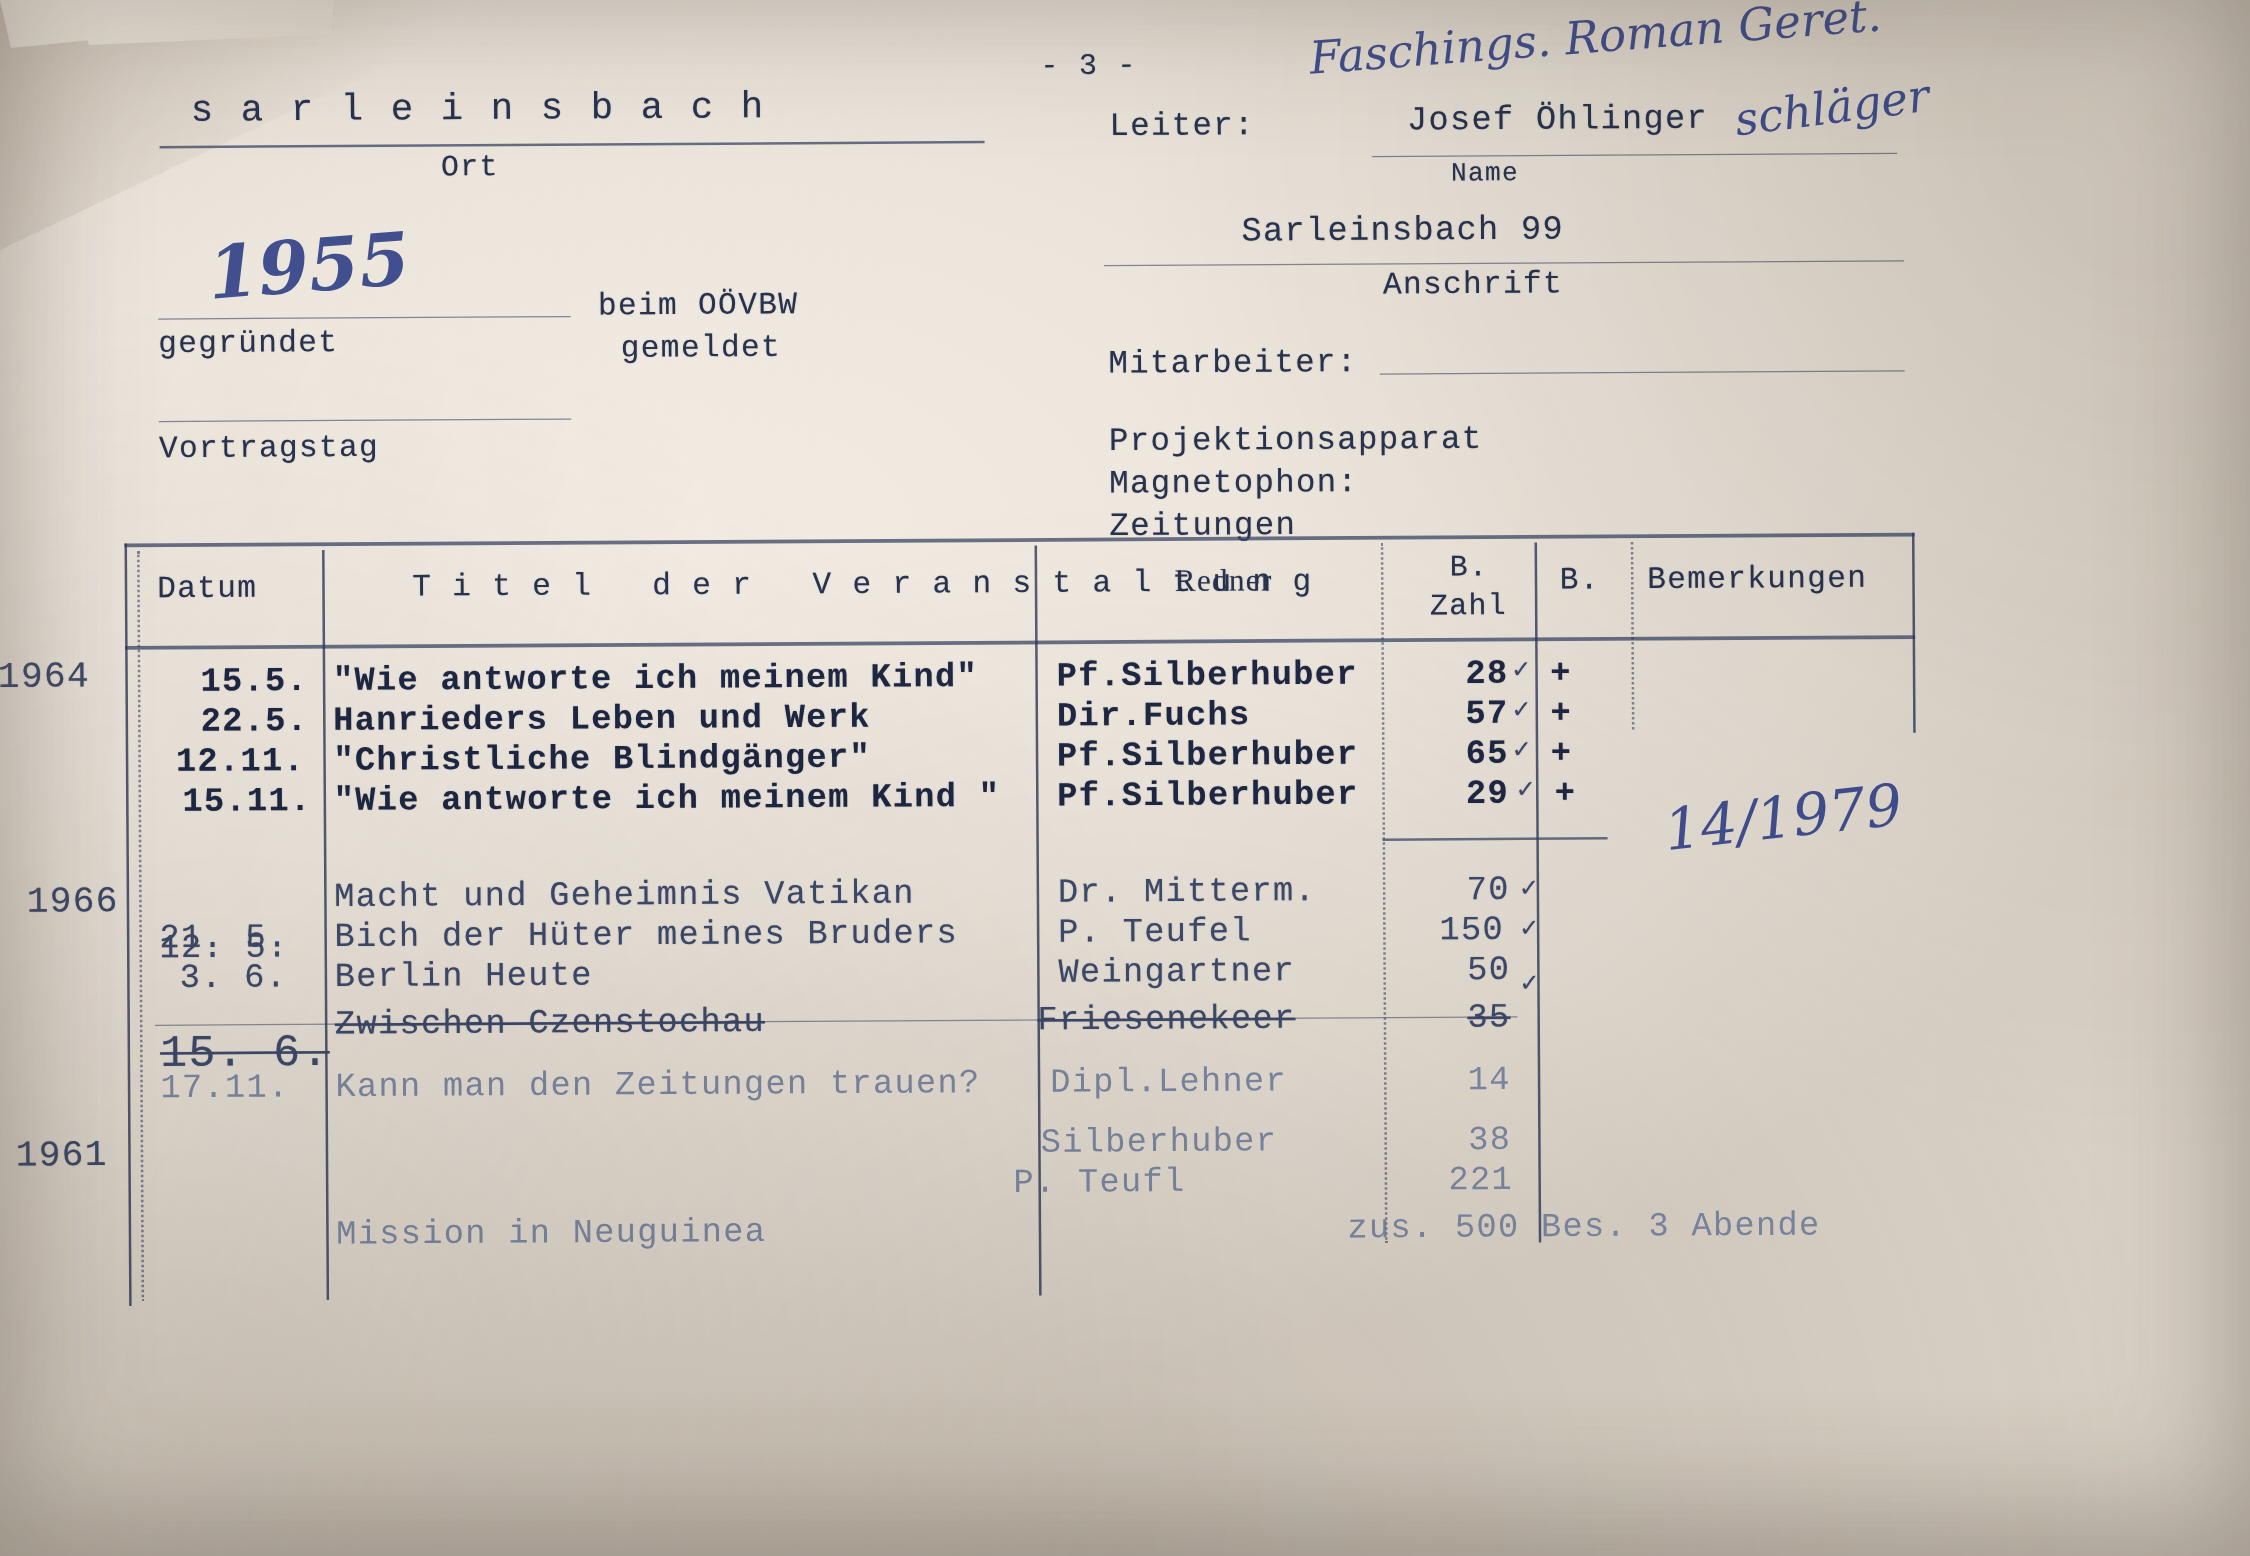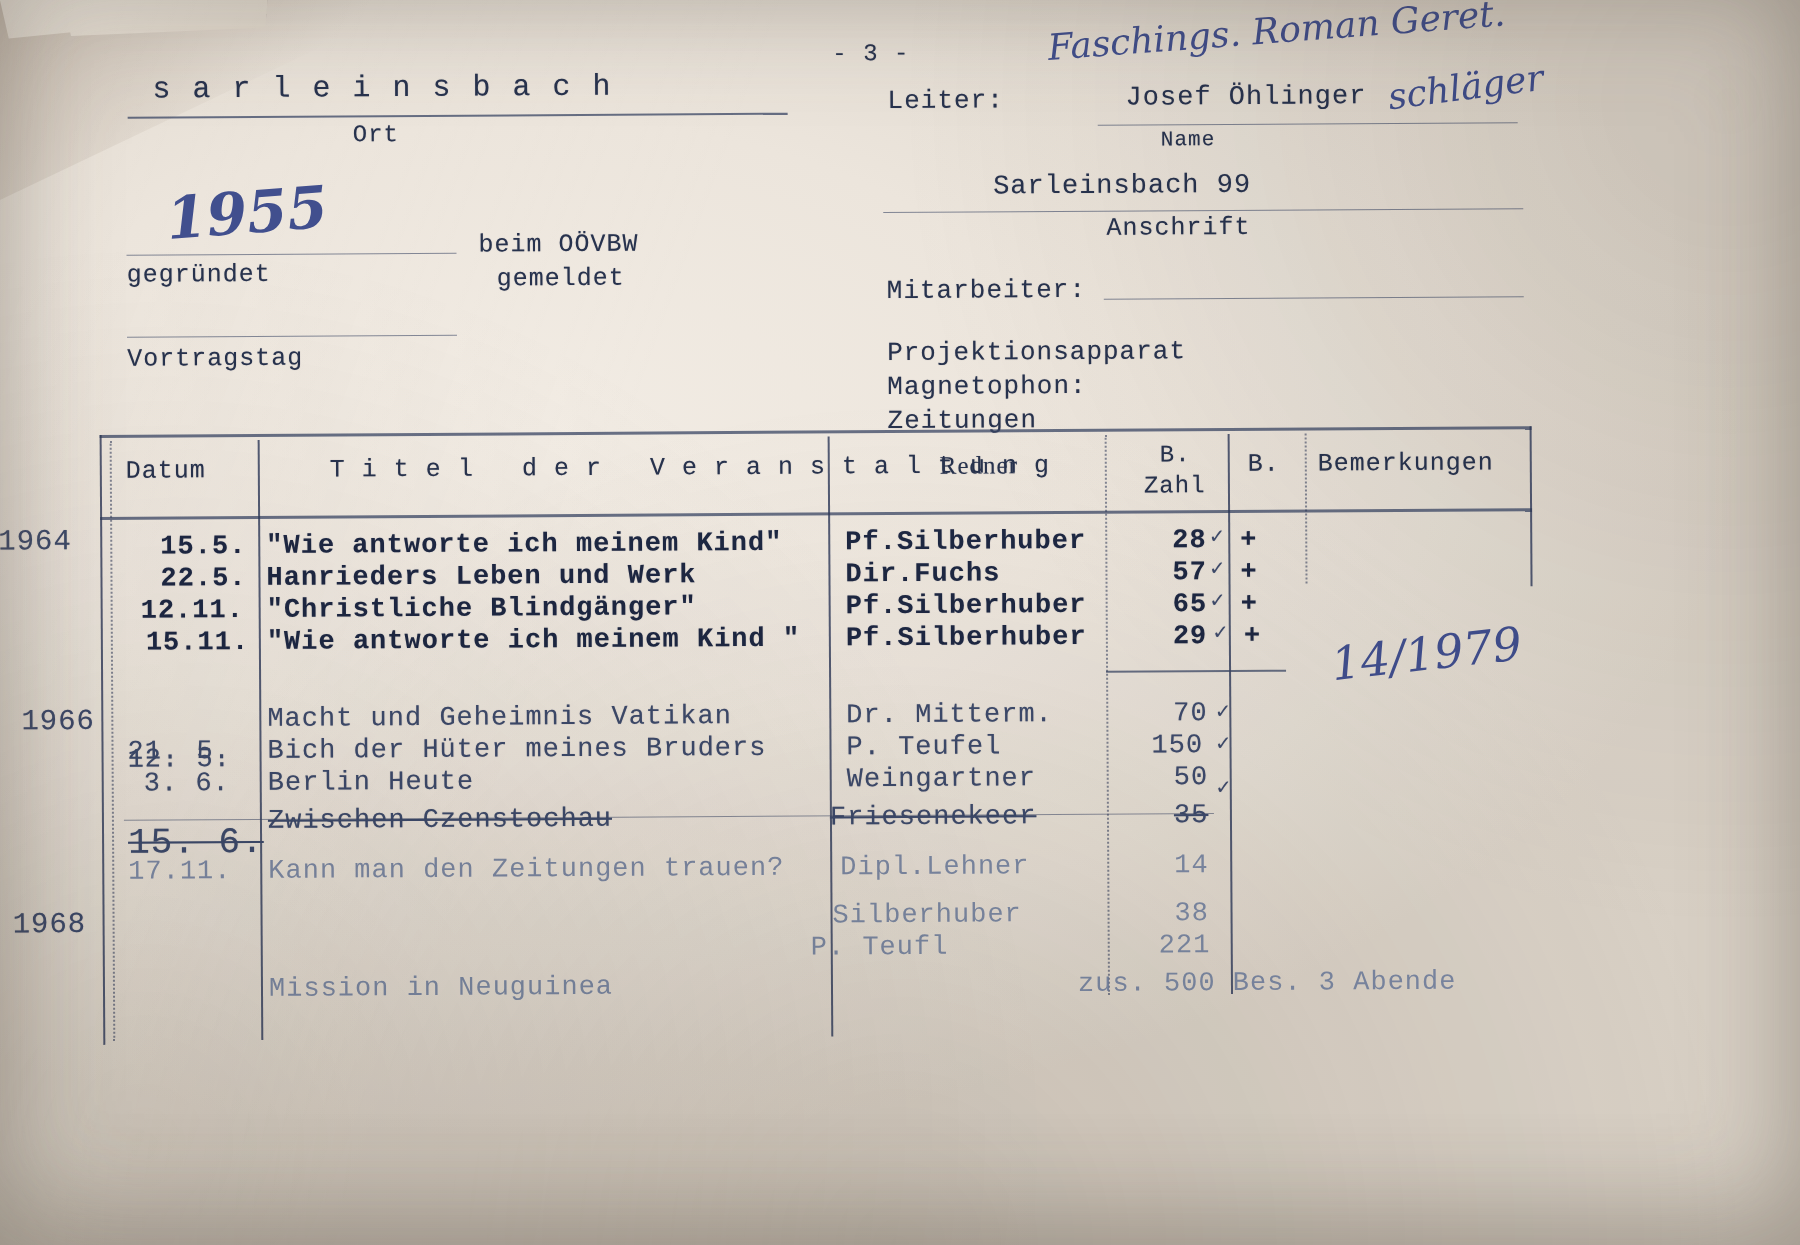--- a/index.html
+++ b/index.html
@@ -166,21 +166,21 @@
     <div class="tw" style="left:126px; top:452px; font-size:25px;">Datum</div>
     <div class="tw" style="left:330px; top:452px; font-size:25px;">T i t e l   d e r   V e r a n s t a l t u n g</div>
     <div class="tw" style="left:940px; top:452px; font-size:25px;font-family:Liberation Serif, serif;">Redner</div>
     <div class="tw" style="left:1160px; top:443px; font-size:24px;">B.</div>
     <div class="tw" style="left:1144px; top:474px; font-size:24px;">Zahl</div>
     <div class="tw" style="left:1248px; top:452px; font-size:25px;">B.</div>
     <div class="tw" style="left:1318px; top:452px; font-size:25px;">Bemerkungen</div>
 
     <div class="tw mid" style="left:-2px; top:520px; font-size:29px;">1964</div>
     <div class="tw mid" style="left:20px; top:700px; font-size:29px;">1966</div>
-    <div class="tw mid" style="left:10px; top:903px; font-size:29px;">1968</div>
+    <div class="tw mid" style="left:10px; top:903px; font-size:29px;">1961</div>
 
     <div class="tw bold" style="left:160px; top:527px; font-size:27px;">15.5.</div>
     <div class="tw bold" style="left:266px; top:527px; font-size:27px;">"Wie antworte ich meinem Kind"</div>
     <div class="tw bold" style="left:845px; top:527px; font-size:27px;">Pf.Silberhuber</div>
     <div class="tw bold" style="left:1172px; top:527px; font-size:27px;">28</div>
     <div class="tw mid" style="left:1210px; top:525px; font-size:22px;">✓</div>
     <div class="tw bold" style="left:1240px; top:527px; font-size:27px;">+</div>
 
     <div class="tw bold" style="left:160px; top:559px; font-size:27px;">22.5.</div>
     <div class="tw bold" style="left:266px; top:559px; font-size:27px;">Hanrieders Leben und Werk</div>

